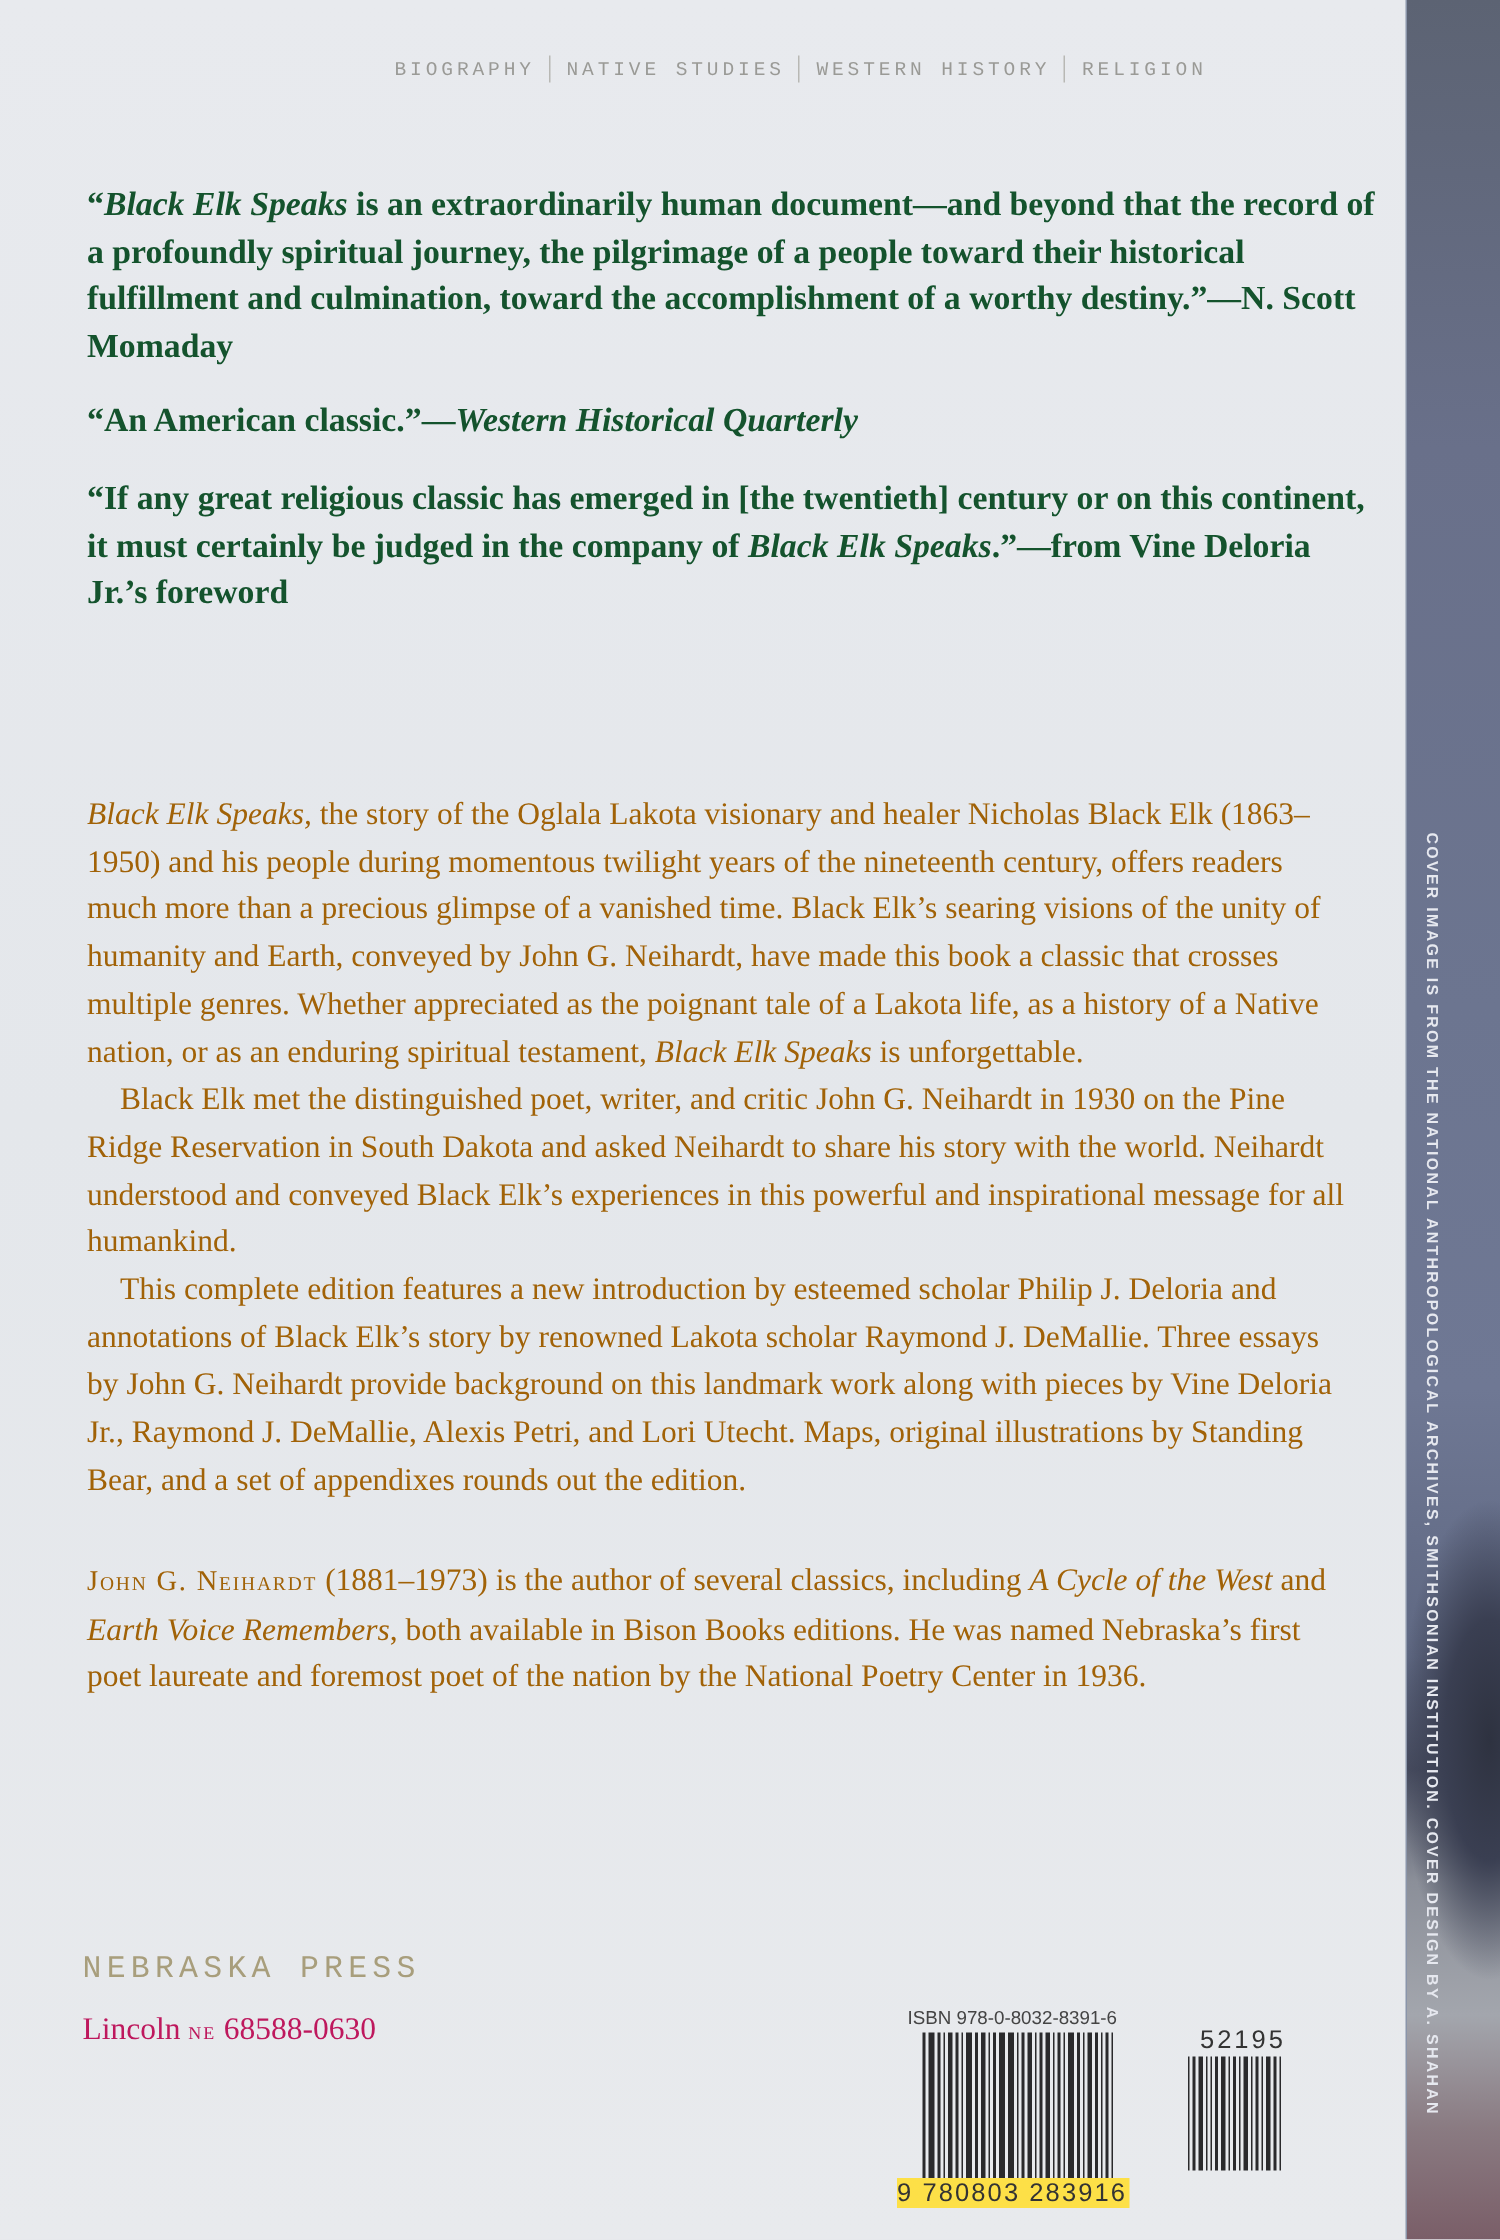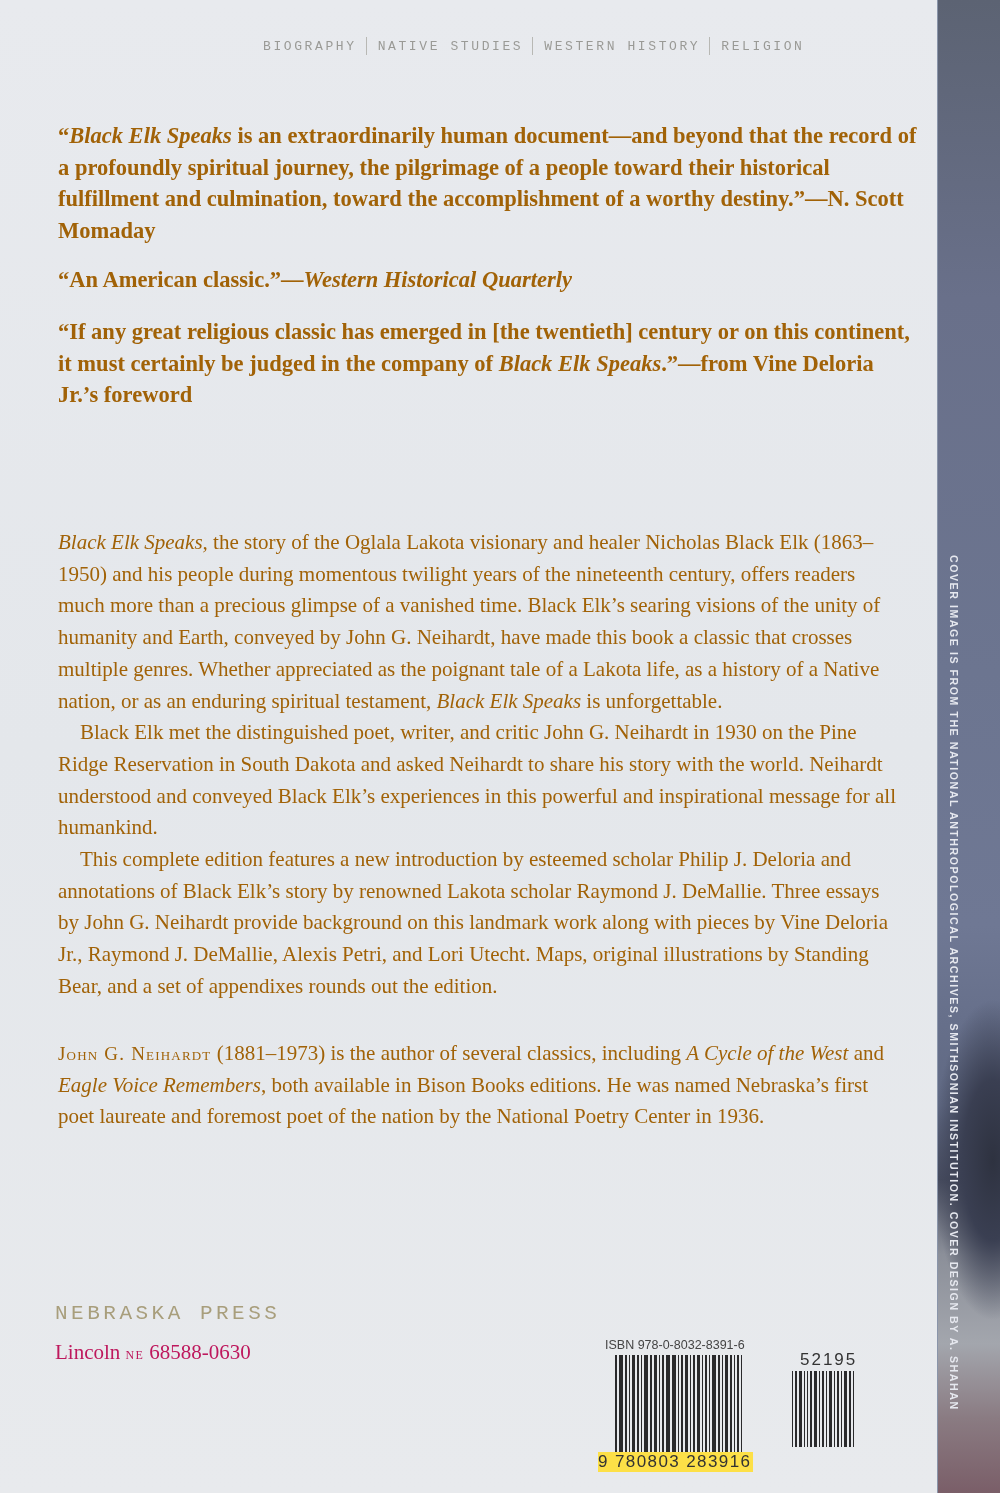--- a/index.html
+++ b/index.html
@@ -30,21 +30,21 @@
     position: absolute; top: 37px; left: 263px;
     font-family: "Liberation Mono", "DejaVu Sans Mono", monospace;
     font-size: 13px; letter-spacing: 2.6px; color: #9a9a96;
     display: flex; align-items: center;
   }
   .categories .sep {
     display: inline-block; width: 1px; height: 18px; background: #b8b8b4; margin: 0 11px 0 9px;
   }
   .blurb {
     position: absolute; left: 58px; width: 860px;
-    color: #a16207; font-weight: bold; font-size: 22.5px; line-height: 31.5px;
+    color: #14532d; font-weight: bold; font-size: 22.5px; line-height: 31.5px;
   }
   .blurb .it { font-style: italic; }
   .q1 { top: 120px; }
   .q2 { top: 264px; }
   .q3 { top: 316px; }
   .body-text {
     position: absolute; left: 58px; width: 840px;
     color: #a16207; font-size: 21px; line-height: 31.7px;
   }
   .body-text p { margin: 0; }
@@ -109,21 +109,21 @@
 
 <div class="blurb q3"><span>“If any great religious classic has emerged in [the twentieth] century or on this continent, it must certainly be judged in the company of </span><span class="it">Black Elk Speaks</span><span>.”—from Vine Deloria Jr.’s foreword</span></div>
 
 <div class="body-text desc">
   <p><span class="it">Black Elk Speaks,</span><span> the story of the Oglala Lakota visionary and healer Nicholas Black Elk (1863–1950) and his people during momentous twilight years of the nineteenth century, offers readers much more than a precious glimpse of a vanished time. Black Elk’s searing visions of the unity of humanity and Earth, conveyed by John G. Neihardt, have made this book a classic that crosses multiple genres. Whether appreciated as the poignant tale of a Lakota life, as a history of a Native nation, or as an enduring spiritual testament, </span><span class="it">Black Elk Speaks</span><span> is unforgettable.</span></p>
   <p class="indent">Black Elk met the distinguished poet, writer, and critic John G. Neihardt in 1930 on the Pine Ridge Reservation in South Dakota and asked Neihardt to share his story with the world. Neihardt understood and conveyed Black Elk’s experiences in this powerful and inspirational message for all humankind.</p>
   <p class="indent">This complete edition features a new introduction by esteemed scholar Philip J. Deloria and annotations of Black Elk’s story by renowned Lakota scholar Raymond J. DeMallie. Three essays by John G. Neihardt provide background on this landmark work along with pieces by Vine Deloria Jr., Raymond J. DeMallie, Alexis Petri, and Lori Utecht. Maps, original illustrations by Standing Bear, and a set of appendixes rounds out the edition.</p>
 </div>
 
 <div class="body-text bio">
-  <p><span class="sc">John G. Neihardt</span><span> (1881–1973) is the author of several classics, including </span><span class="it">A Cycle of the West</span><span> and </span><span class="it">Eagle Voice Remembers</span><span>, both available in Bison Books editions. He was named Nebraska’s first poet laureate and foremost poet of the nation by the National Poetry Center in 1936.</span></p>
+  <p><span class="sc">John G. Neihardt</span><span> (1881–1973) is the author of several classics, including </span><span class="it">A Cycle of the West</span><span> and </span><span class="it">Earth Voice Remembers</span><span>, both available in Bison Books editions. He was named Nebraska’s first poet laureate and foremost poet of the nation by the National Poetry Center in 1936.</span></p>
 </div>
 
 <div class="publisher">
   <div class="pub-name">NEBRASKA PRESS</div>
   <div class="pub-line"><span>Lincoln </span><span class="sc">ne</span><span> 68588-0630</span></div>
 </div>
 
 <div class="barcode-wrap">
   <div class="isbn-label">ISBN 978-0-8032-8391-6</div>
   <div class="bars main-bars">

